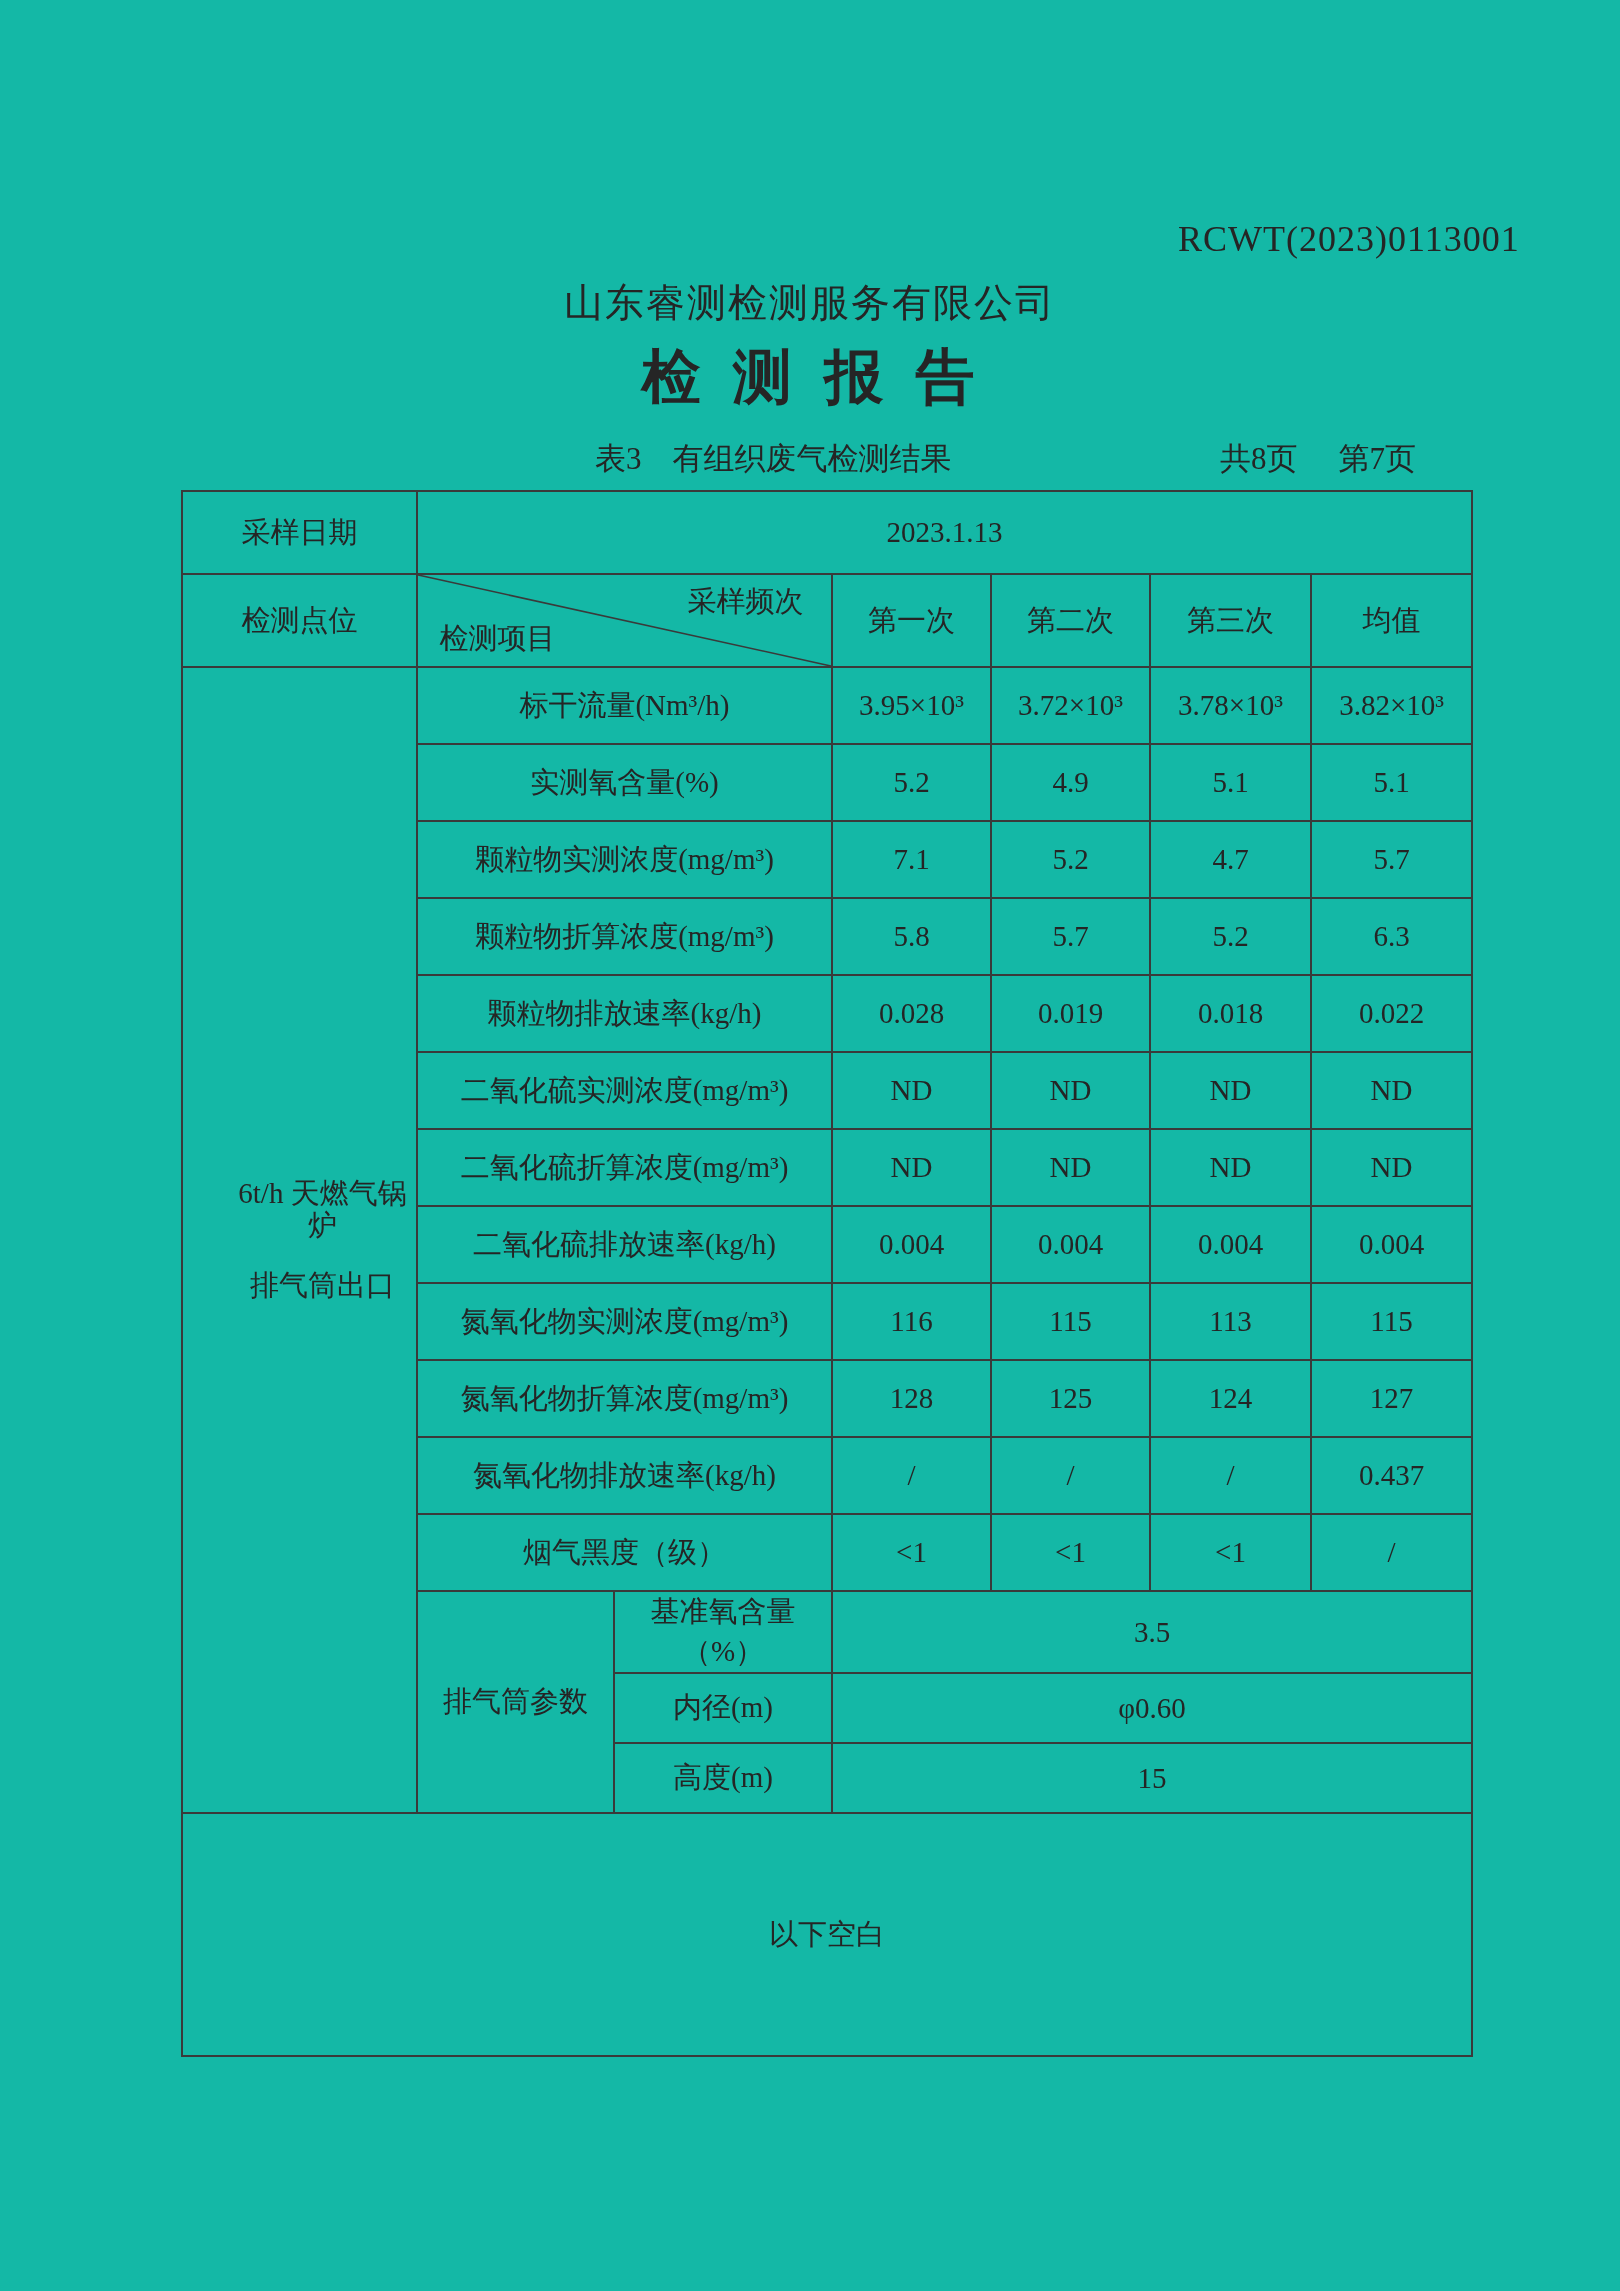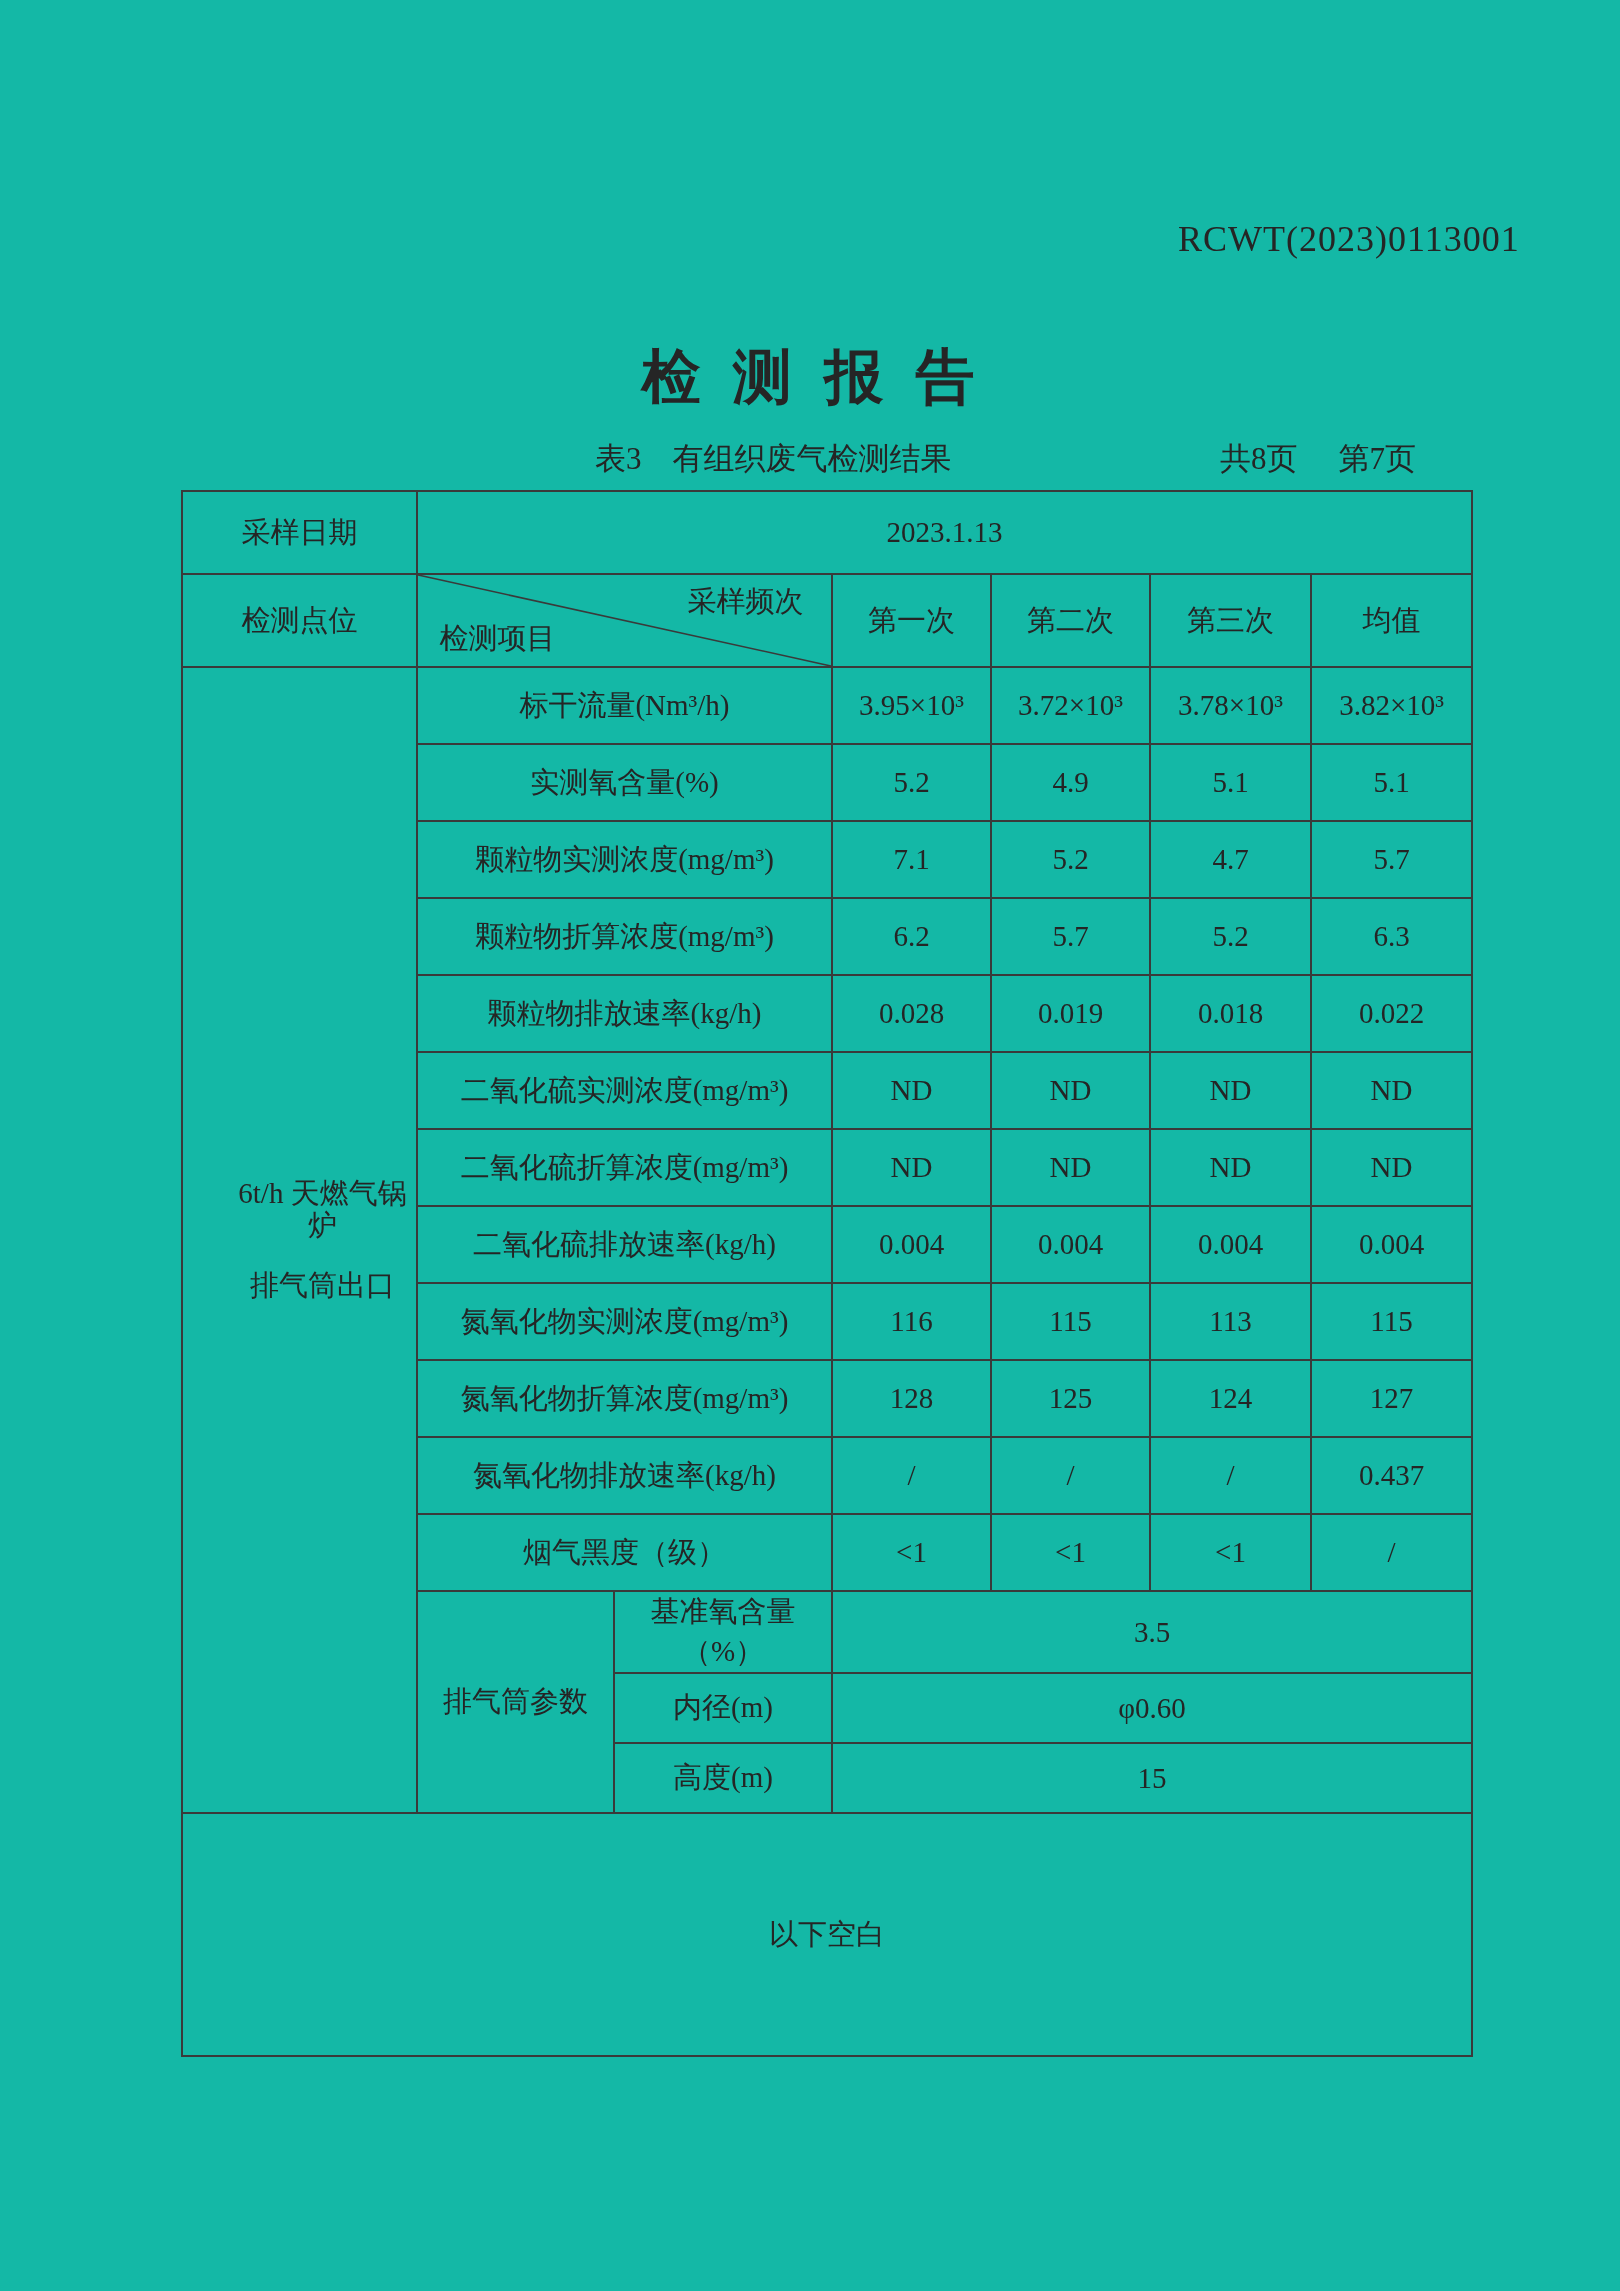--- a/index.html
+++ b/index.html
@@ -58,20 +58,21 @@
     text-align:left;vertical-align:top;
     padding:11.8px 0 0 15.7px;
   }
 </style>
 </head>
 <body>
 
 <div class="page">
 
   <div class="doc-number">RCWT(2023)0113001</div>
+  <div class="company">山东睿测检测服务有限公司</div>
   <div class="report-title">检 测 报 告</div>
 
   <div class="caption-row">
     <span class="table-caption">表3　有组织废气检测结果</span>
     <span class="pagination">
       <span class="pg">共8页</span><span class="pg">第7页</span>
     </span>
   </div>
 
   <table class="results">
@@ -126,21 +127,21 @@
     </tr>
     <tr class="r-data">
       <td colspan="2">颗粒物实测浓度(mg/m³)</td>
       <td>7.1</td>
       <td>5.2</td>
       <td>4.7</td>
       <td>5.7</td>
     </tr>
     <tr class="r-data">
       <td colspan="2">颗粒物折算浓度(mg/m³)</td>
-      <td>6.2</td>
+      <td>5.8</td>
       <td>5.7</td>
       <td>5.2</td>
       <td>6.3</td>
     </tr>
     <tr class="r-data">
       <td colspan="2">颗粒物排放速率(kg/h)</td>
       <td>0.028</td>
       <td>0.019</td>
       <td>0.018</td>
       <td>0.022</td>

